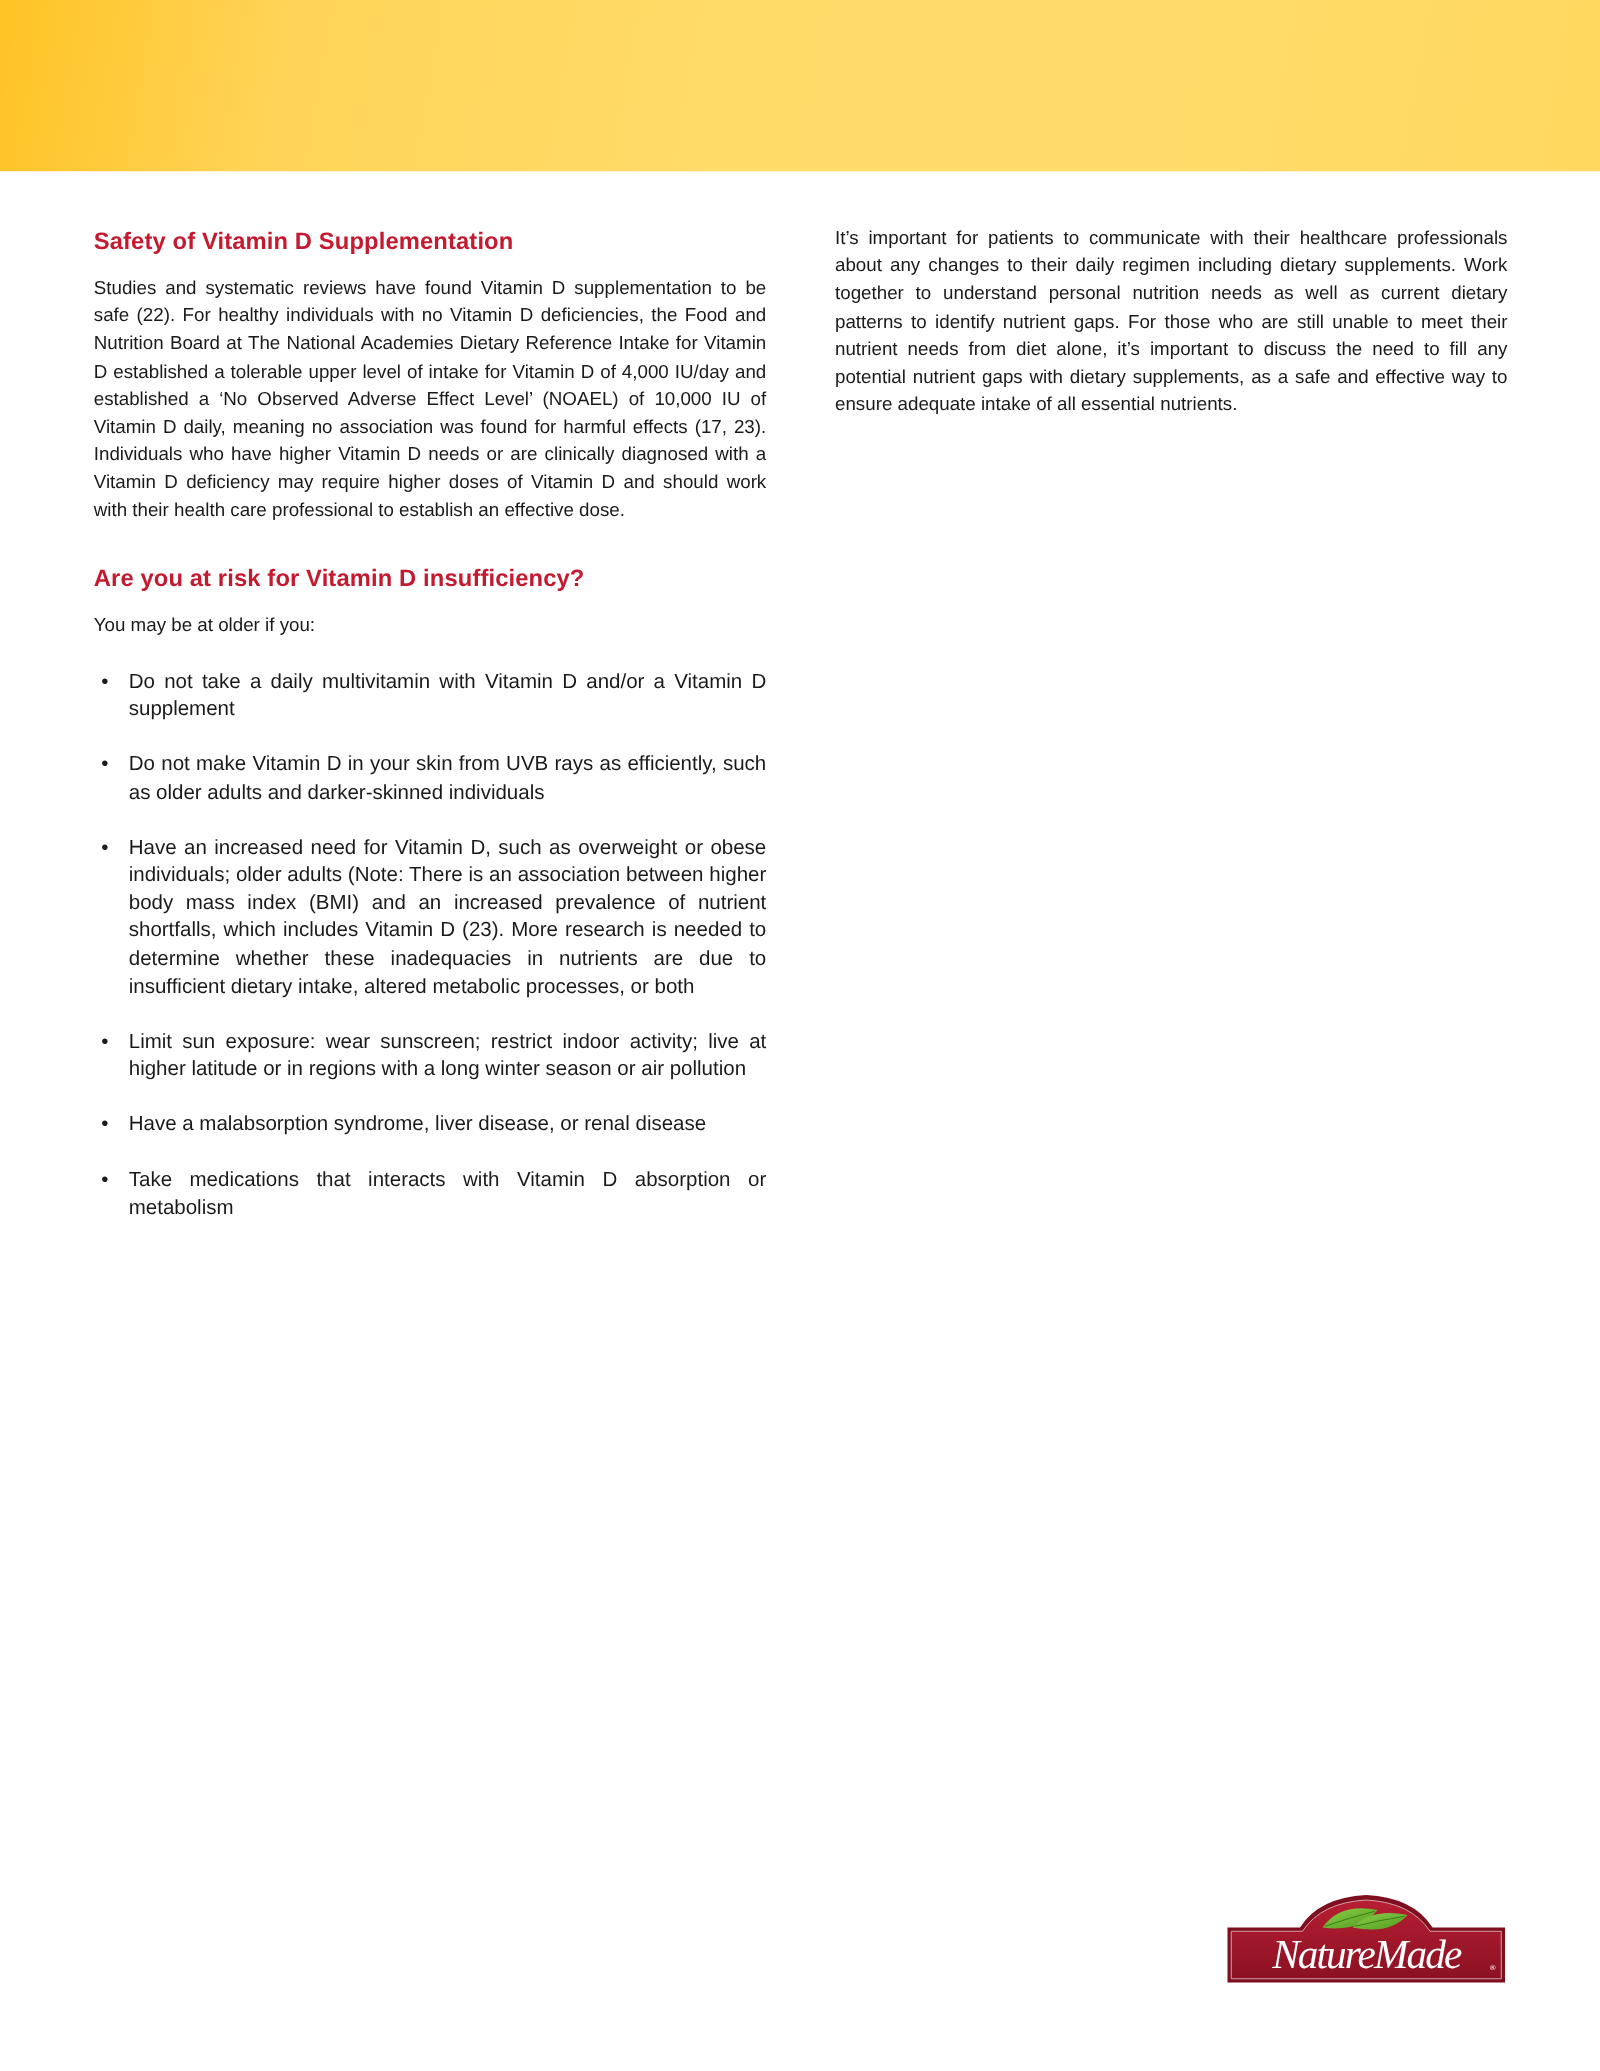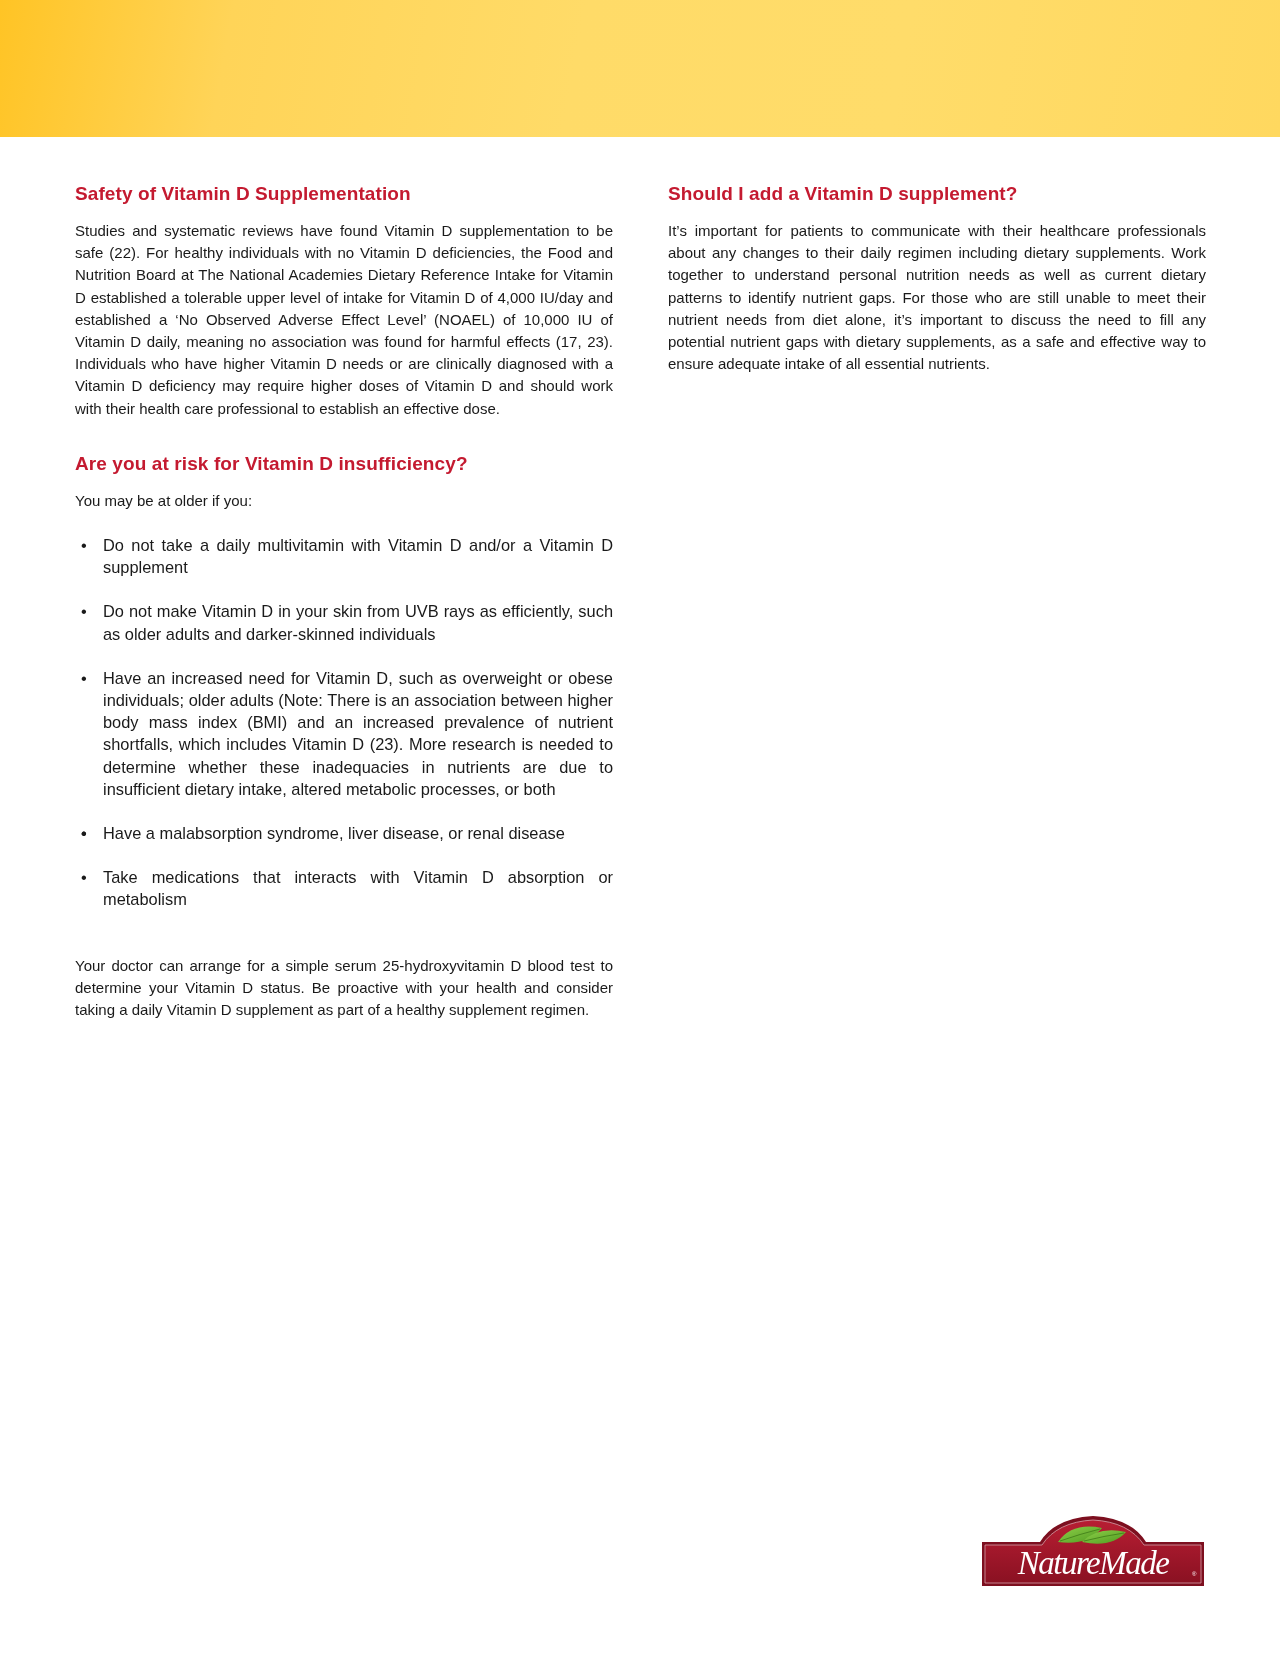--- a/index.html
+++ b/index.html
@@ -66,31 +66,29 @@
 
   <div class="section-gap"></div>
 
   <section>
     <h2 class="section-title">Are you at risk for Vitamin D insufficiency?</h2>
     <p class="body-text intro">You may be at older if you:</p>
     <ul class="risk-list">
       <li><span class="bullet">•</span><span>Do not take a daily multivitamin with Vitamin D and/or a Vitamin D supplement</span></li>
       <li><span class="bullet">•</span><span>Do not make Vitamin D in your skin from UVB rays as efficiently, such as older adults and darker-skinned individuals</span></li>
       <li><span class="bullet">•</span><span>Have an increased need for Vitamin D, such as overweight or obese individuals; older adults (Note: There is an association between higher body mass index (BMI) and an increased prevalence of nutrient shortfalls, which includes Vitamin D (23). More research is needed to determine whether these inadequacies in nutrients are due to insufficient dietary intake, altered metabolic processes, or both</span></li>
-      <li><span class="bullet">•</span></li>
+      <li><span class="bullet">•</span><span>Limit sun exposure: wear sunscreen; restrict indoor activity; live at higher latitude or in regions with a long winter season or air pollution</span></li>
       <li><span class="bullet">•</span><span>Have a malabsorption syndrome, liver disease, or renal disease</span></li>
       <li><span class="bullet">•</span><span>Take medications that interacts with Vitamin D absorption or metabolism</span></li>
     </ul>
-    <p class="body-text closing">Your doctor can arrange for a simple serum 25-hydroxyvitamin D blood test to determine your Vitamin D status. Be proactive with your health and consider taking a daily Vitamin D supplement as part of a healthy supplement regimen.</p>
   </section>
 </div>
 
 <div class="col col-right">
   <section>
-    <h2 class="section-title">Should I add a Vitamin D supplement?</h2>
     <p class="body-text">It’s important for patients to communicate with their healthcare professionals about any changes to their daily regimen including dietary supplements. Work together to understand personal nutrition needs as well as current dietary patterns to identify nutrient gaps. For those who are still unable to meet their nutrient needs from diet alone, it’s important to discuss the need to fill any potential nutrient gaps with dietary supplements, as a safe and effective way to ensure adequate intake of all essential nutrients.</p>
   </section>
 </div>
 
 <div class="logo">
   <svg viewBox="0 0 226 76" xmlns="http://www.w3.org/2000/svg">
     <defs>
       <linearGradient id="badgeGrad" x1="0" y1="0" x2="0" y2="1">
         <stop offset="0" stop-color="#b81e33"></stop>
         <stop offset="1" stop-color="#8a1122"></stop>

